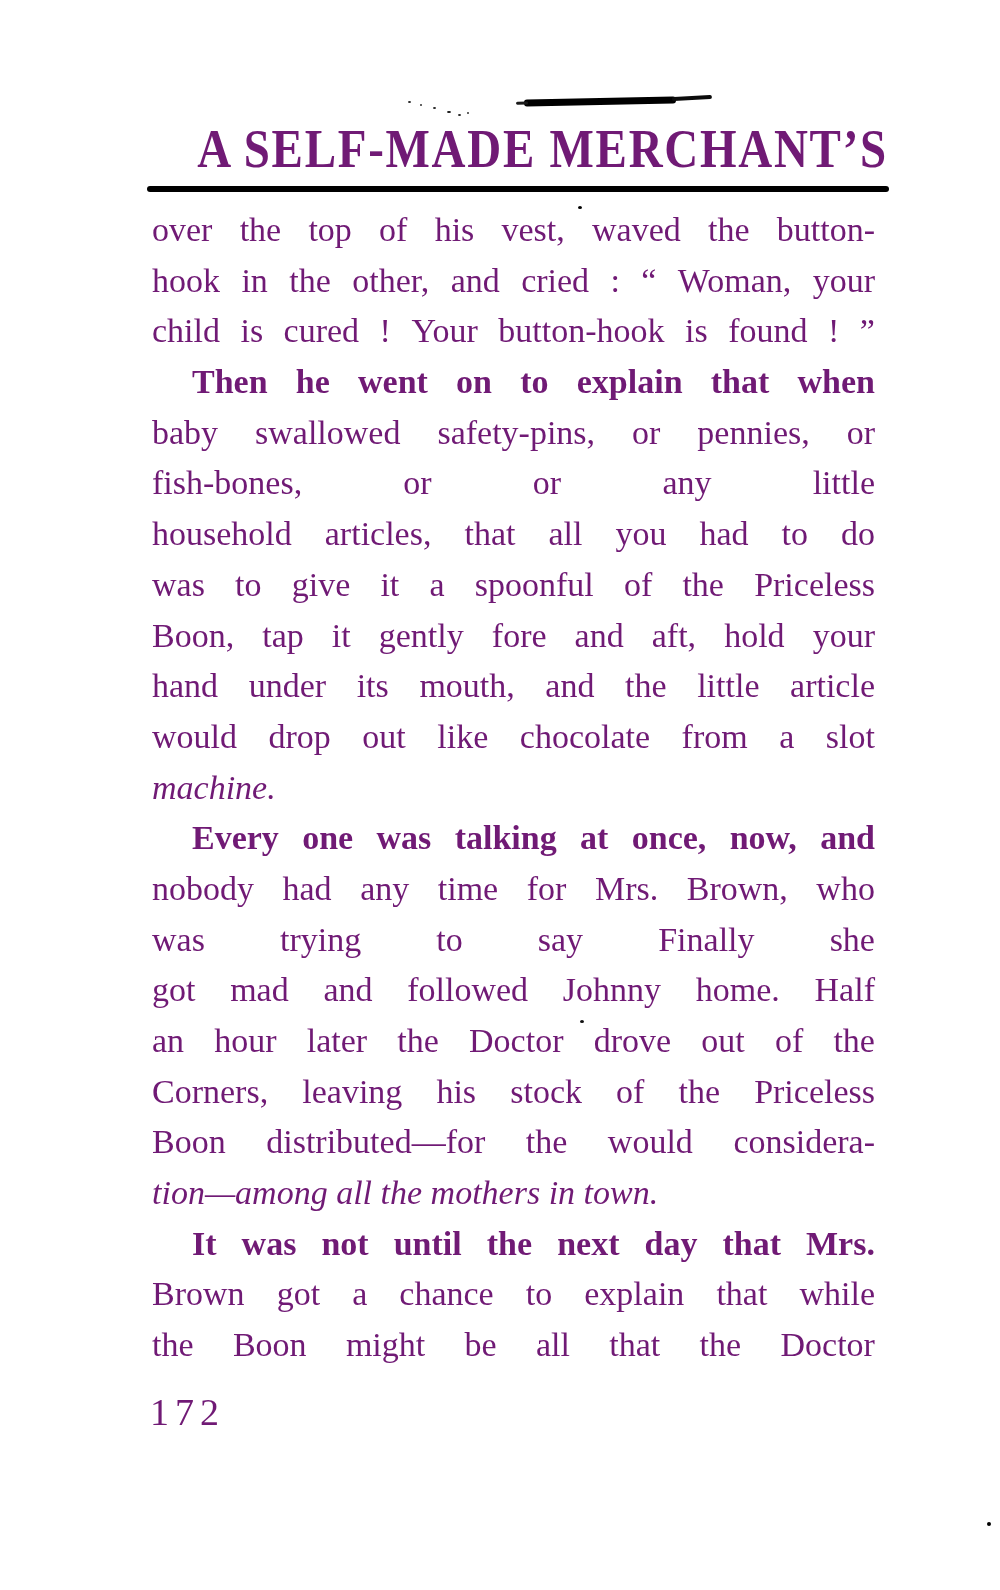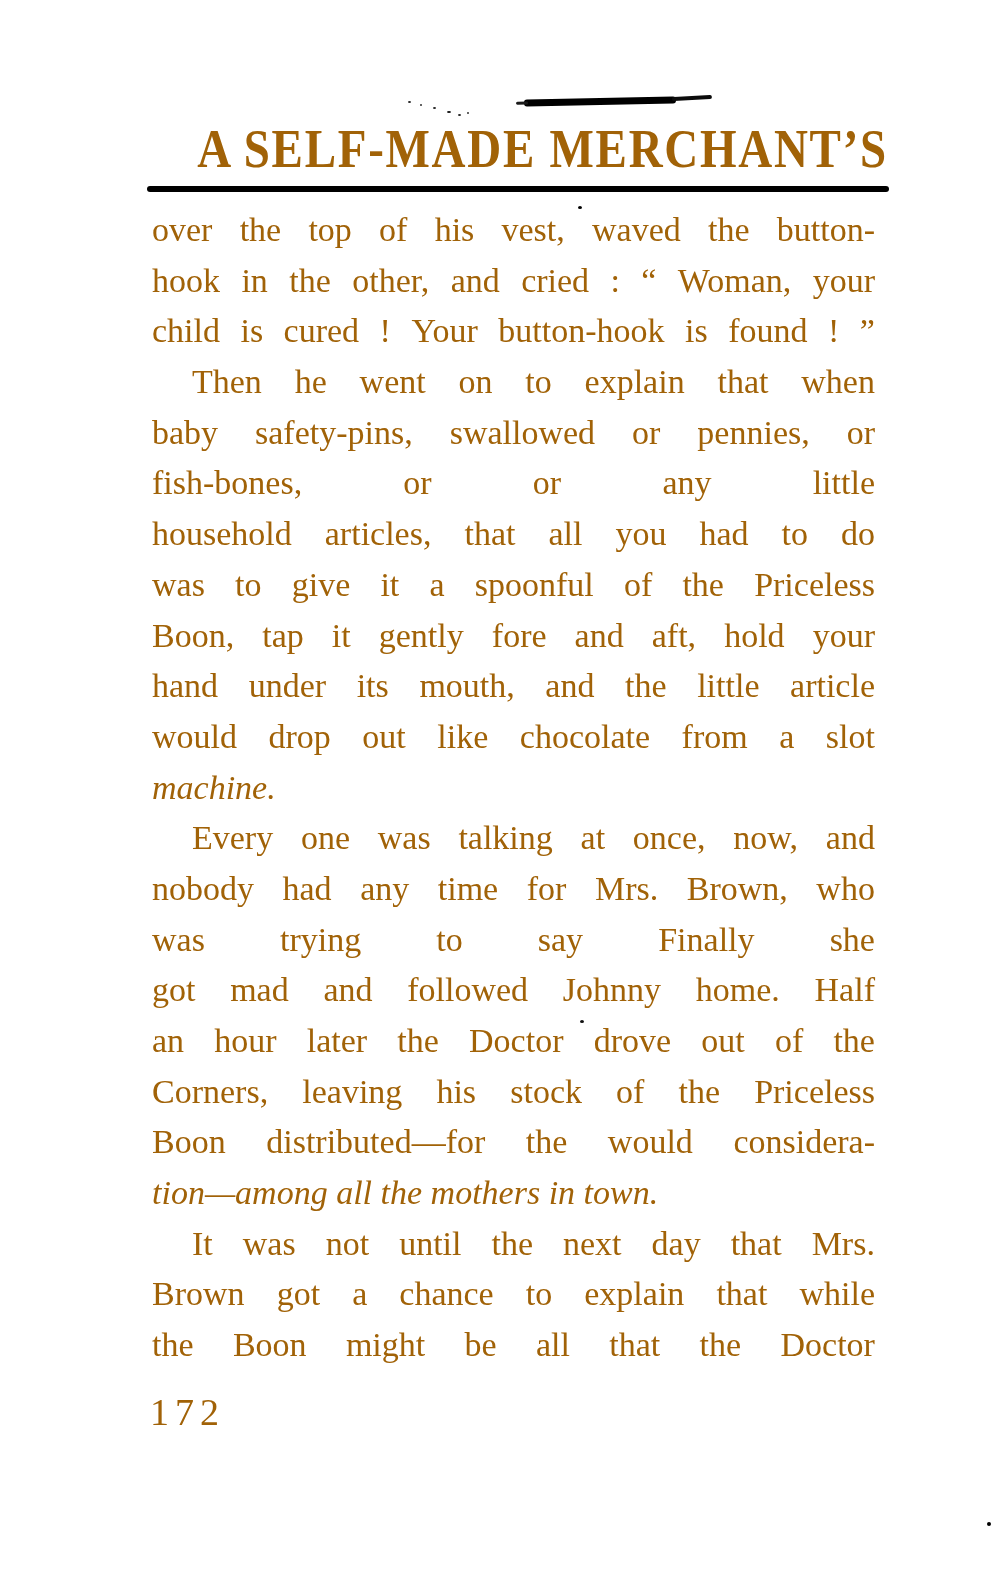--- a/index.html
+++ b/index.html
@@ -1,20 +1,20 @@
 <!DOCTYPE html>
 <html><head>
 <meta charset="utf-8">
 <style>
   html,body{margin:0;padding:0;background:#ffffff;}
   .page{
     position:relative;
     width:1000px;height:1590px;
     background:#ffffff;
-    color:#a16207;
+    color:#701a75;
     font-family:"Liberation Serif","DejaVu Serif",serif;
     overflow:hidden;
   }
   
   .header-title{
     position:absolute;
     left:150px;top:122px;width:725px;
     margin:0;
     text-align:center;
     font-size:54px;
@@ -40,21 +40,21 @@
     line-height:50.7px;
   }
   .line{
     display:flex;
     justify-content:space-between;
     height:50.7px;
     line-height:50.7px;
     white-space:nowrap;
     align-items:center;
   }
-  .line.indent{padding-left:40px;}
+  .line.indent{padding-left:40px;font-weight:bold;}
   .line.flush{
     display:block;
     white-space:normal;
     text-align:left;
     font-style:italic;
   }
   
   .page-number{
     position:absolute;
     left:150px;top:1391px;width:725px;
@@ -152,22 +152,22 @@
         <span>he</span>
         <span>went</span>
         <span>on</span>
         <span>to</span>
         <span>explain</span>
         <span>that</span>
         <span>when</span>
       </div>
       <div class="line">
         <span>baby</span>
+        <span>swallowed</span>
         <span>safety-pins,</span>
-        <span>swallowed</span>
         <span>or</span>
         <span>pennies,</span>
         <span>or</span>
       </div>
       <div class="line">
         <span>fish-bones,</span>
         <span>or</span>
         <span>or</span>
         <span>any</span>
         <span>little</span>

